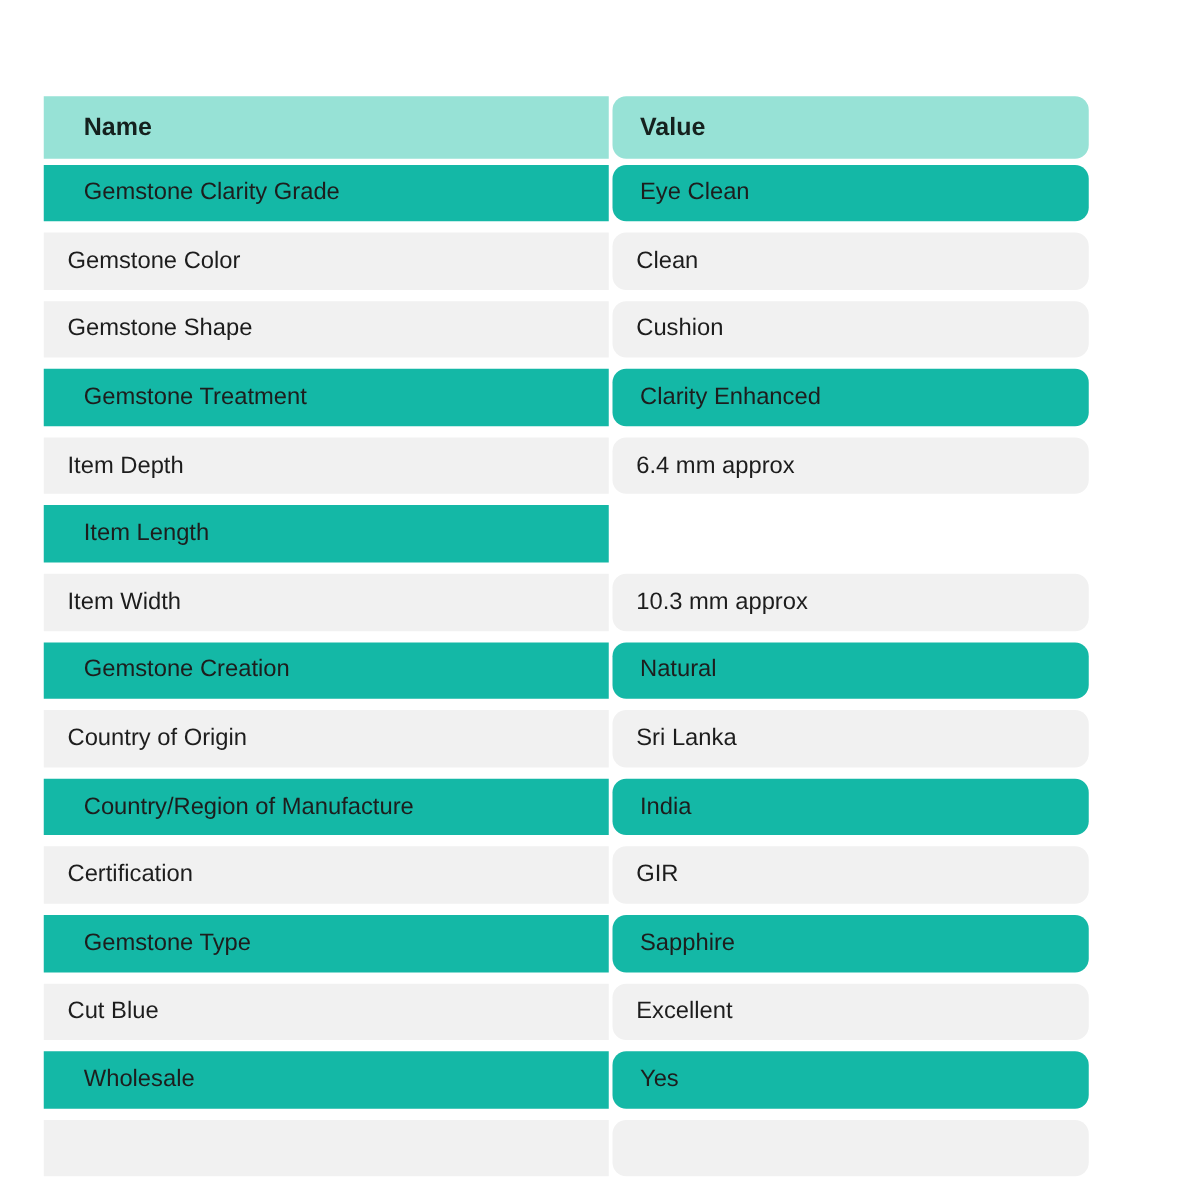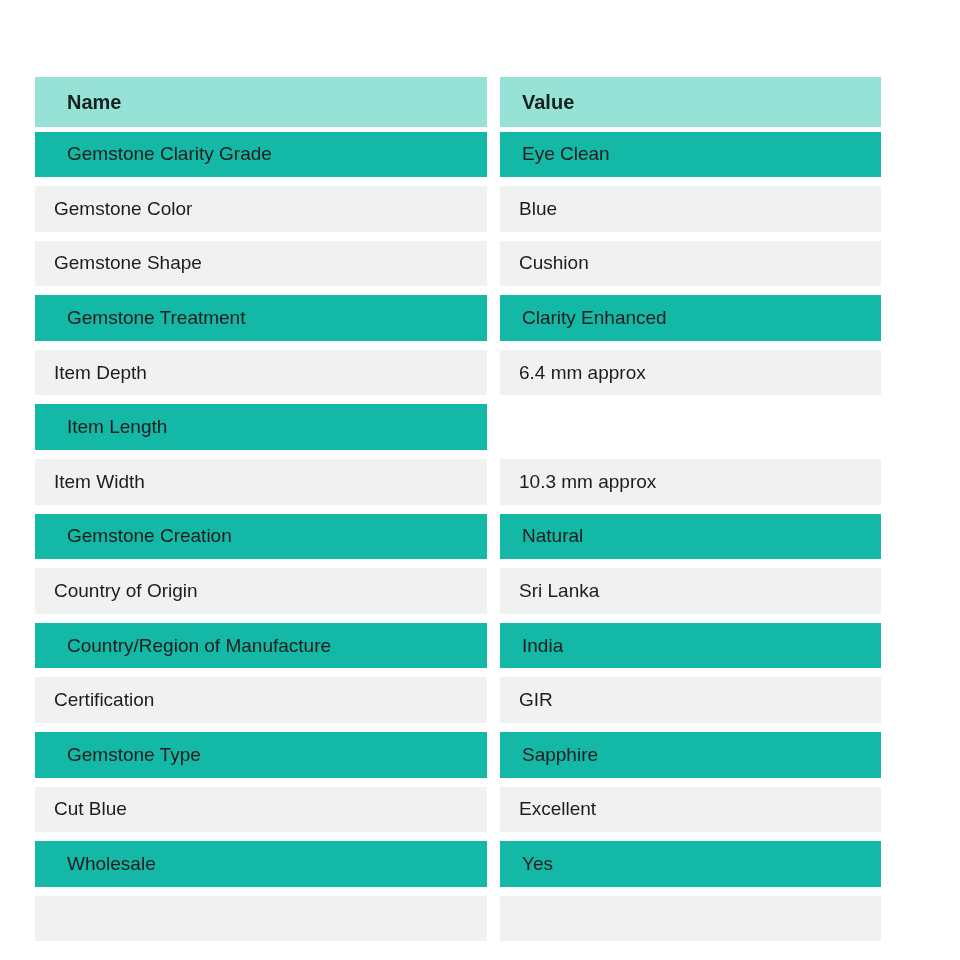--- a/index.html
+++ b/index.html
@@ -30,26 +30,27 @@
     background: var(--header-bg);
     display: flex;
     align-items: center;
     font-size: 20px;
     font-weight: 600;
     color: #15211e;
     box-sizing: border-box;
   }
   .col-name {
     width: 452px;
-    margin-right: 13px;
+    margin-right: 3px;
     padding-left: 32px;
   }
   .col-value {
     width: 381px;
     padding-left: 22px;
+    border-radius: 11px;
   }
   .data-row {
     display: flex;
     height: 54.6px;
     box-sizing: border-box;
     padding: 4.5px 0;
   }
   .data-row .cell {
     display: flex;
     align-items: center;
@@ -75,21 +76,21 @@
     <div class="header-cell col-value">Value</div>
   </div>
 
   <div id="table-body">
       <div class="data-row">
         <div class="cell col-name">Gemstone Clarity Grade</div>
         <div class="cell col-value">Eye Clean</div>
       </div>
       <div class="data-row alt">
         <div class="cell col-name">Gemstone Color</div>
-        <div class="cell col-value">Blue</div>
+        <div class="cell col-value">Clean</div>
       </div>
       <div class="data-row alt">
         <div class="cell col-name">Gemstone Shape</div>
         <div class="cell col-value">Cushion</div>
       </div>
       <div class="data-row">
         <div class="cell col-name">Gemstone Treatment</div>
         <div class="cell col-value">Clarity Enhanced</div>
       </div>
       <div class="data-row alt">

